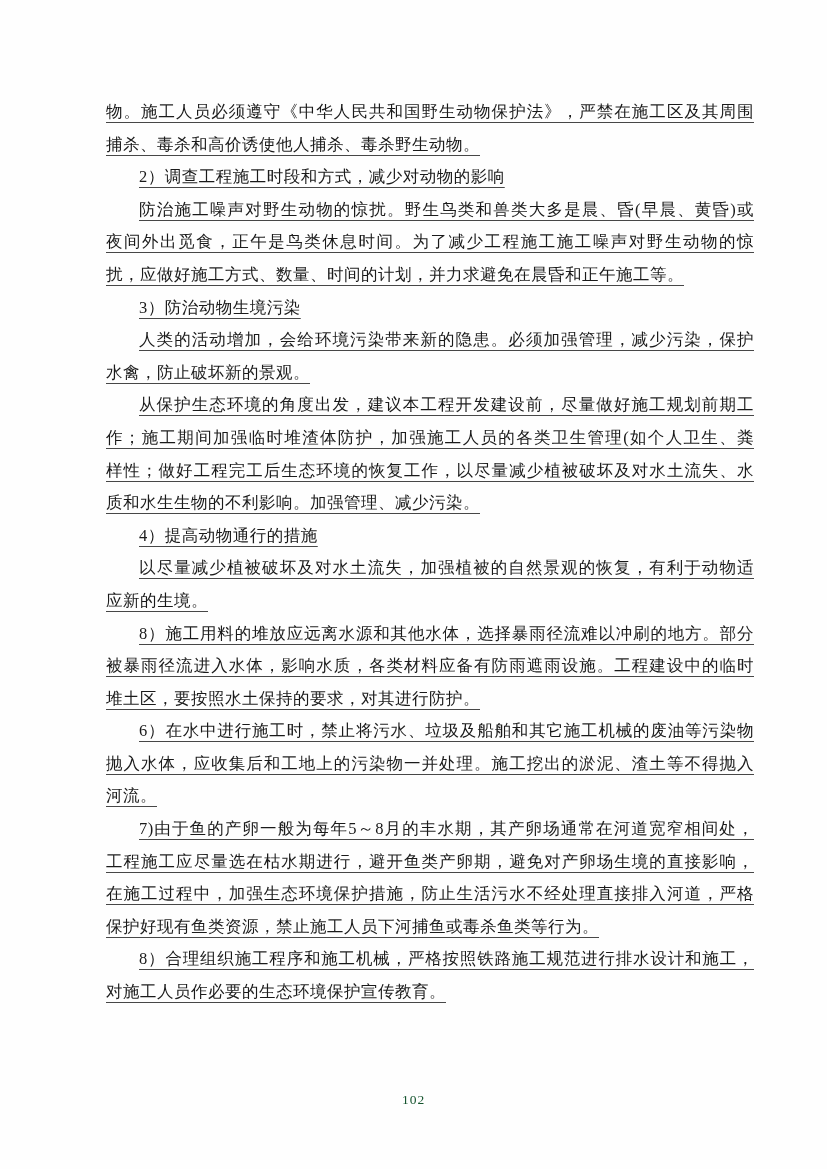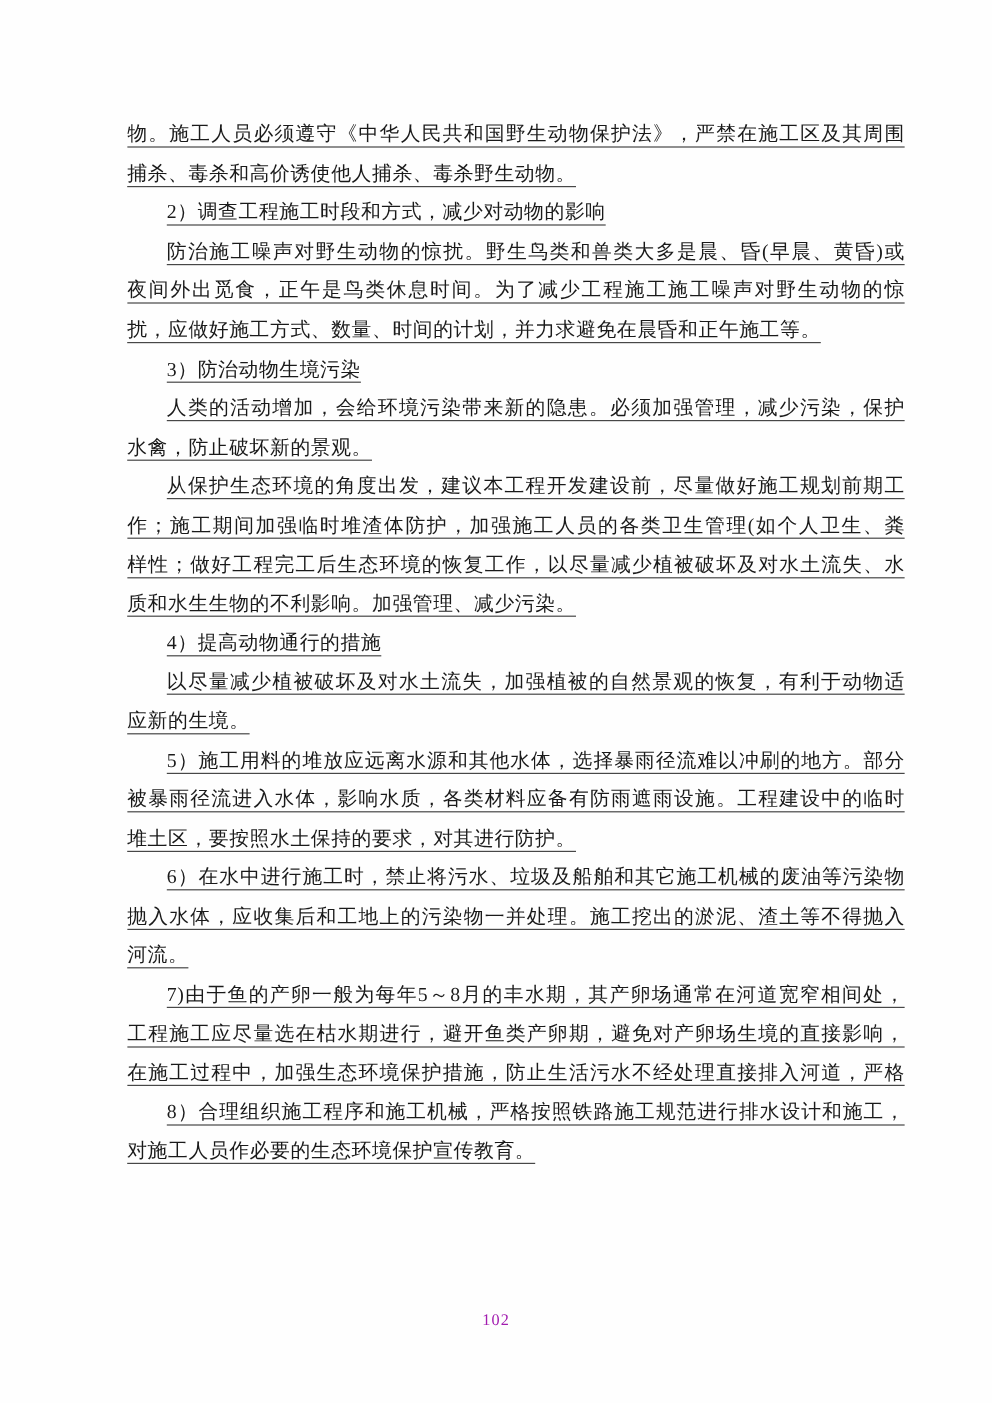--- a/index.html
+++ b/index.html
@@ -43,21 +43,21 @@
     padding-left: 33px;
   }
   .page-number {
     position: absolute;
     left: 0;
     top: 1092px;
     width: 100%;
     text-align: center;
     font-size: 13.5px;
     letter-spacing: 1px;
-    color: #a21caf;
+    color: #14532d;
   }
 </style>
 </head>
 <body>
 
 <div class="page">
   <div class="content">
     <div class="line fill">物。施工人员必须遵守《中华人民共和国野生动物保护法》，严禁在施工区及其周围</div>
     <div class="line">捕杀、毒杀和高价诱使他人捕杀、毒杀野生动物。</div>
     <div class="line indent">2）调查工程施工时段和方式，减少对动物的影响</div>
@@ -67,26 +67,27 @@
     <div class="line indent">3）防治动物生境污染</div>
     <div class="line indent fill">人类的活动增加，会给环境污染带来新的隐患。必须加强管理，减少污染，保护</div>
     <div class="line">水禽，防止破坏新的景观。</div>
     <div class="line indent fill">从保护生态环境的角度出发，建议本工程开发建设前，尽量做好施工规划前期工</div>
     <div class="line fill">作；施工期间加强临时堆渣体防护，加强施工人员的各类卫生管理(如个人卫生、粪</div>
     <div class="line fill">样性；做好工程完工后生态环境的恢复工作，以尽量减少植被破坏及对水土流失、水</div>
     <div class="line">质和水生生物的不利影响。加强管理、减少污染。</div>
     <div class="line indent">4）提高动物通行的措施</div>
     <div class="line indent fill">以尽量减少植被破坏及对水土流失，加强植被的自然景观的恢复，有利于动物适</div>
     <div class="line">应新的生境。</div>
-    <div class="line indent fill">5）施工用料的堆放应远离水源和其他水体，选择暴雨径流难以冲刷的地方。部分</div>
+    <div class="line indent fill">8）施工用料的堆放应远离水源和其他水体，选择暴雨径流难以冲刷的地方。部分</div>
     <div class="line fill">被暴雨径流进入水体，影响水质，各类材料应备有防雨遮雨设施。工程建设中的临时</div>
     <div class="line">堆土区，要按照水土保持的要求，对其进行防护。</div>
     <div class="line indent fill">6）在水中进行施工时，禁止将污水、垃圾及船舶和其它施工机械的废油等污染物</div>
     <div class="line fill">抛入水体，应收集后和工地上的污染物一并处理。施工挖出的淤泥、渣土等不得抛入</div>
     <div class="line">河流。</div>
     <div class="line indent fill">7)由于鱼的产卵一般为每年5～8月的丰水期，其产卵场通常在河道宽窄相间处，</div>
     <div class="line fill">工程施工应尽量选在枯水期进行，避开鱼类产卵期，避免对产卵场生境的直接影响，</div>
     <div class="line fill">在施工过程中，加强生态环境保护措施，防止生活污水不经处理直接排入河道，严格</div>
+    <div class="line">保护好现有鱼类资源，禁止施工人员下河捕鱼或毒杀鱼类等行为。</div>
     <div class="line indent fill">8）合理组织施工程序和施工机械，严格按照铁路施工规范进行排水设计和施工，</div>
     <div class="line">对施工人员作必要的生态环境保护宣传教育。</div>
   </div>
   <div class="page-number">102</div>
 </div>
 
 </body></html>

